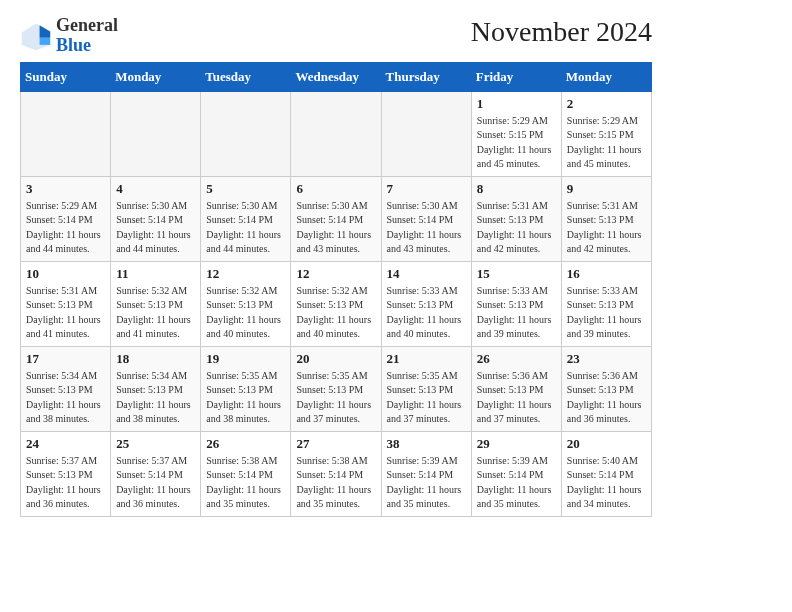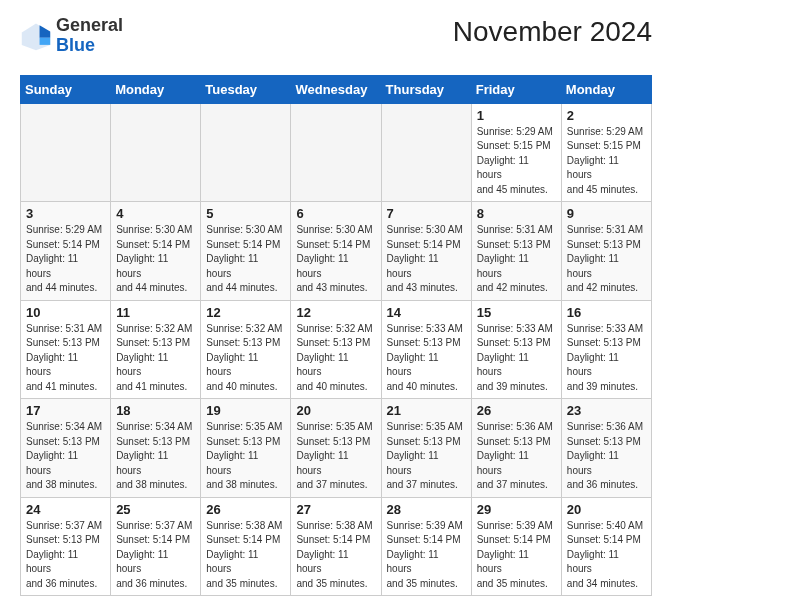--- a/index.html
+++ b/index.html
@@ -5,20 +5,21 @@
     * { box-sizing: border-box; margin: 0; padding: 0; }
     body {
       font-family: Arial, sans-serif;
       background: #fff;
       width: 792px;
       min-height: 612px;
     }
     .page {
       width: 672px;
       padding: 16px 20px 16px 20px;
+      font-family: Liberation Serif, serif;
     }
     .header {
       display: flex;
       align-items: flex-start;
       justify-content: space-between;
       margin-bottom: 6px;
     }
     .logo {
       display: flex;
       align-items: center;
@@ -44,21 +45,21 @@
       color: #222;
     }
     .location-title {
       font-size: 15px;
       color: #444;
       margin-top: 2px;
     }
     .calendar {
       width: 100%;
       border-collapse: collapse;
-      margin-top: 19px;
+      margin-top: 6px;
     }
     .calendar th {
       background: #1565c0;
       color: #fff;
       font-size: 13px;
       font-weight: bold;
       padding: 6px 4px;
       text-align: left;
       border: 1px solid #1565c0;
     }
@@ -323,21 +324,21 @@
 and 35 minutes.</div>
           </td>
           <td>
             <span class="day-num">27</span>
             <div class="day-info" style="white-space: pre-line;">Sunrise: 5:38 AM
 Sunset: 5:14 PM
 Daylight: 11 hours
 and 35 minutes.</div>
           </td>
           <td>
-            <span class="day-num">28</span>
+            <span class="day-num">38</span>
             <div class="day-info" style="white-space: pre-line;">Sunrise: 5:39 AM
 Sunset: 5:14 PM
 Daylight: 11 hours
 and 35 minutes.</div>
           </td>
           <td>
             <span class="day-num">29</span>
             <div class="day-info" style="white-space: pre-line;">Sunrise: 5:39 AM
 Sunset: 5:14 PM
 Daylight: 11 hours

